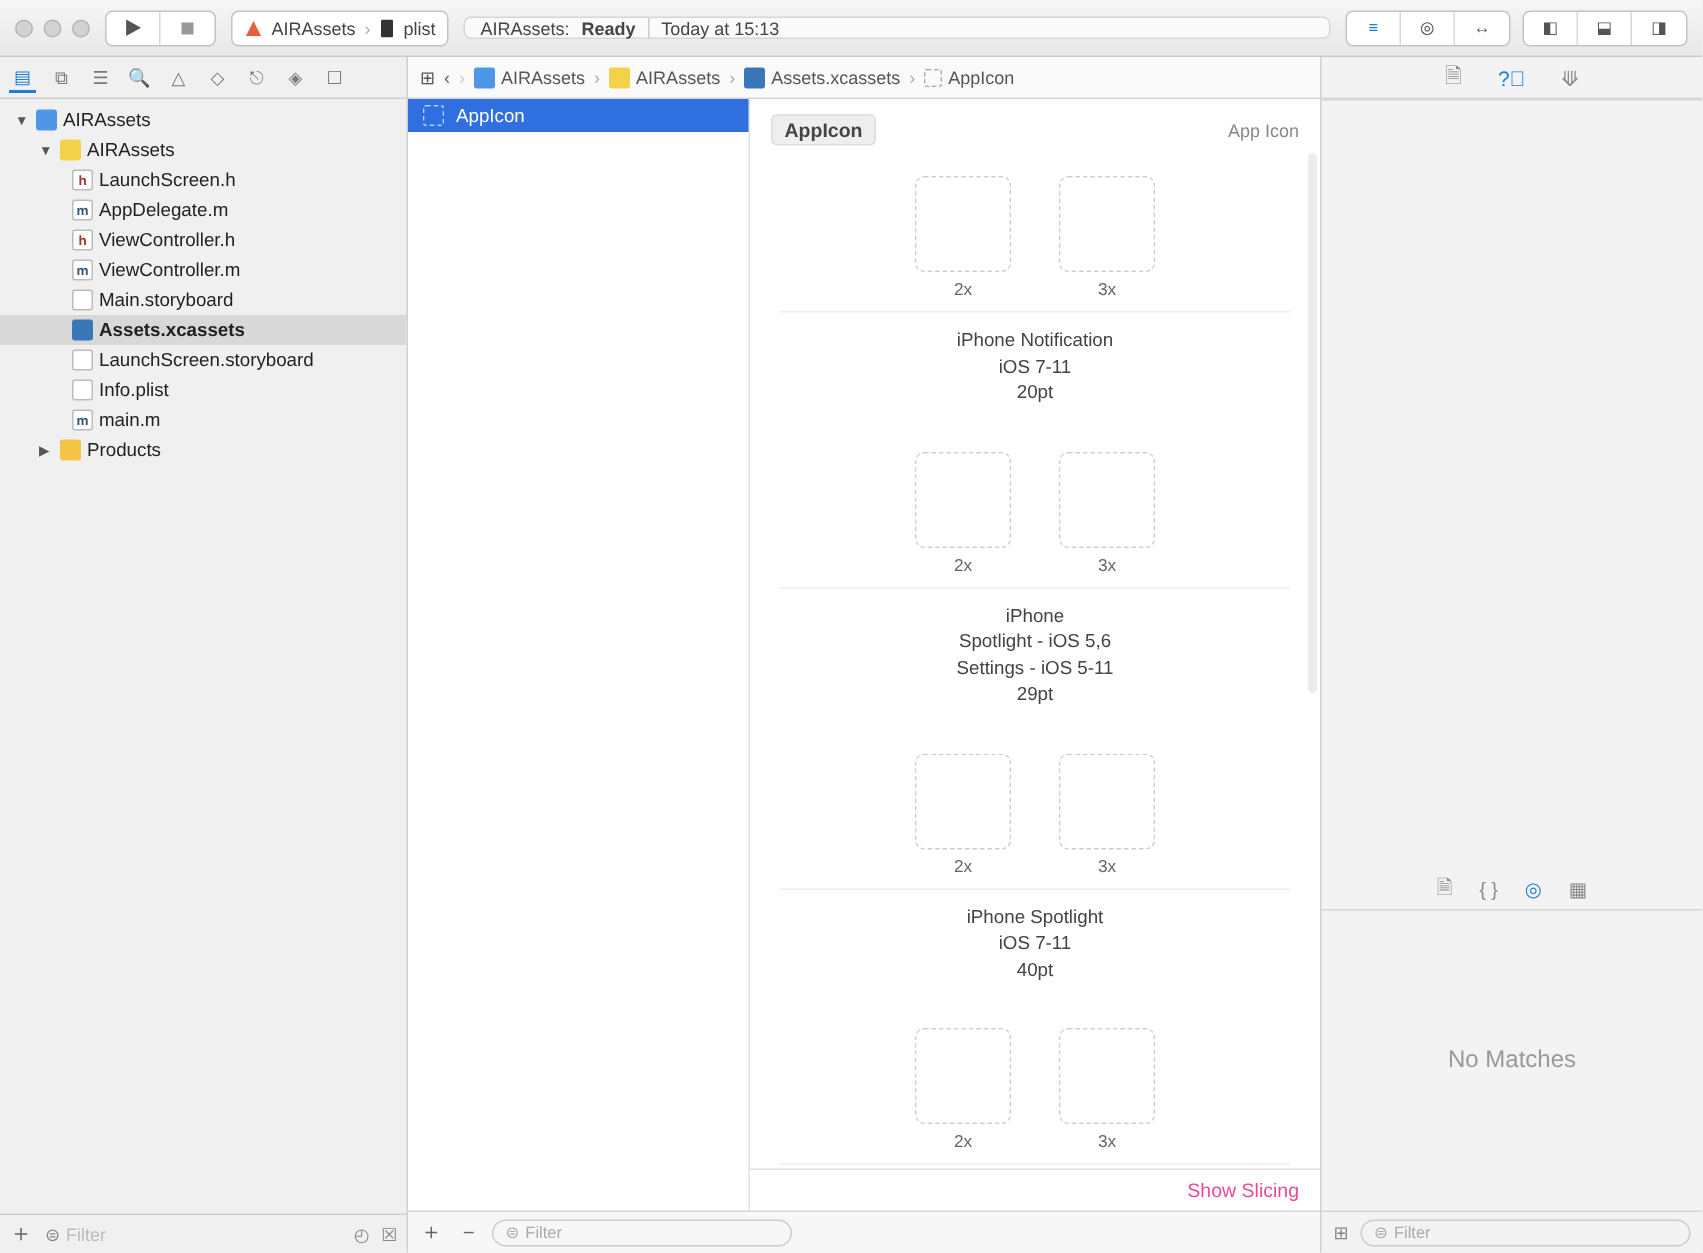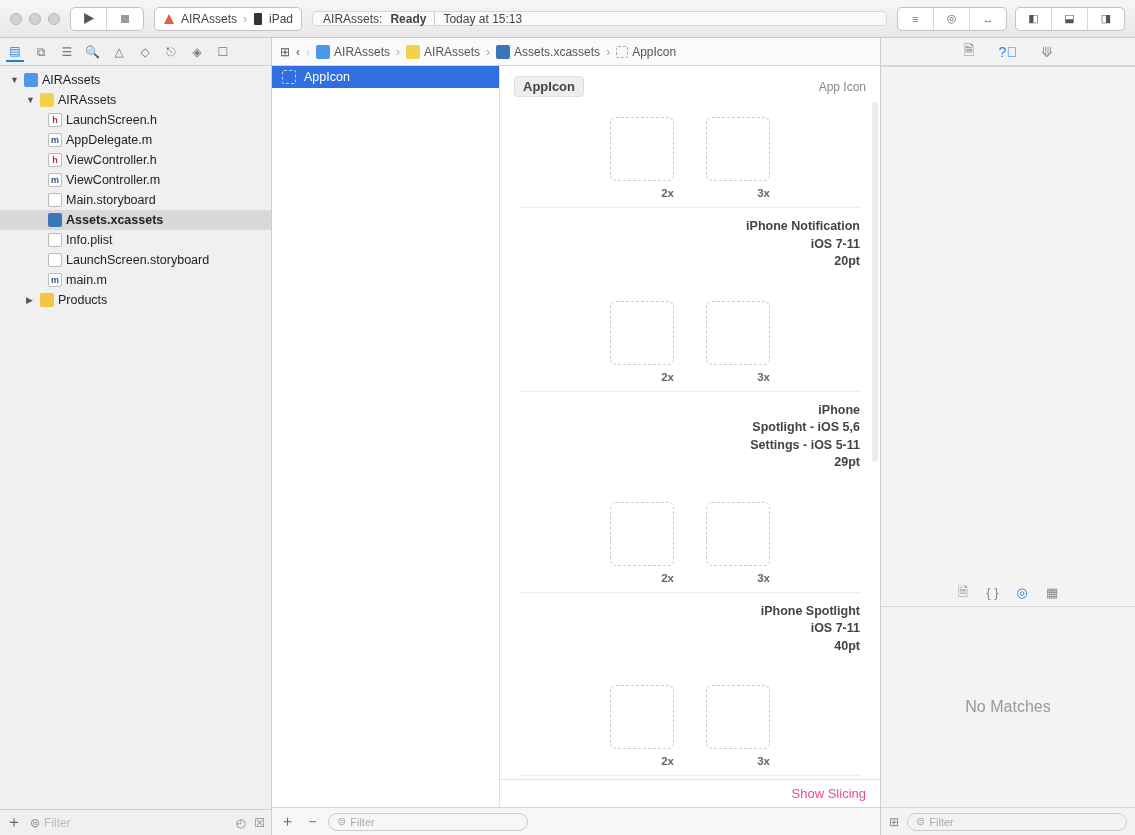--- a/index.html
+++ b/index.html
@@ -43,21 +43,21 @@
 .jumpbar .crumb { display: flex; align-items: center; gap: 4px; }
 .editor-body { flex: 1; display: flex; overflow: hidden; }
 .asset-list { width: 228px; border-right: 1px solid #e0e0e0; }
 .asset-list .item { height: 22px; display: flex; align-items: center; padding: 0 10px; gap: 8px; font-size: 12.5px; color: #fff; background: #2f6fe0; }
 .asset-list .item .dashbox { width:14px; height:14px; border:1px dashed #bcd4f5; border-radius:2px; }
 .canvas { flex: 1; background: #fff; display: flex; flex-direction: column; position: relative; }
 .canvas-hdr { display:flex; justify-content:space-between; align-items:center; padding:10px 14px 6px; font-size:13px; color:#444; }
 .canvas-hdr .left { font-weight:600; background:#eee; border:1px solid #ddd; border-radius:4px; padding:2px 8px; }
 .canvas-hdr .right { color:#888; font-size:12px; }
 .canvas-scroll { flex:1; overflow-y:auto; padding: 6px 20px 20px; }
-.icongroup { padding: 8px 0 16px; border-bottom: 0; text-align:right;font-weight:bold; }
+.icongroup { padding: 8px 0 16px; border-bottom: 0; text-align:center; }
 .wells { display:flex; justify-content:center; gap:32px; margin-bottom: 6px; }
 .well { width:64px; }
 .wellbox { width:64px; height:64px; border:1px dashed #ccc; border-radius:6px; }
 .welllabel { font-size:11.5px; color:#666; margin-top:6px; }
 .groupdesc { font-size:12.5px; color:#444; margin-top:8px; line-height:1.4; border-top:1px solid #eee; padding-top:10px; padding-bottom:6px; }
 .canvas-footer { height:28px; border-top:1px solid #e2e2e2; display:flex; align-items:center; justify-content:flex-end; padding:0 14px; font-size:13px; color:#ec4899; }
 .editor-footer { height:28px; border-top:1px solid #d6d6d6; display:flex; align-items:center; padding:0 8px; gap:8px; font-size:12px; color:#888; background:#f7f7f7; }
 .editor-footer .pm { display:flex; gap:10px; font-size:15px; color:#666; }
 .editor-footer .filterbox { flex:0 0 200px; height:18px; border:1px solid #ccc; border-radius:9px; display:flex; align-items:center; padding:0 8px; gap:4px; color:#aaa; font-size:11px; }
 .inspector { width: 255px; background: #f3f3f3; border-left: 1px solid #cfcfcf; display:flex; flex-direction:column; }
@@ -100,21 +100,21 @@
   </div>
   <div class="scheme">
     <svg width="12" height="12">
         <polygon points="6,1 11,11 1,11" fill="#e85c41"></polygon>
       </svg>
     <span>AIRAssets</span>
     <span style="color:#aaa">›</span>
     <svg width="10" height="12">
         <rect x="1" y="0" width="8" height="12" rx="1" fill="#333"></rect>
       </svg>
-    <span>iPad</span>
+    <span>plist</span>
   </div>
   <div class="status">
     <span>AIRAssets:</span>
     <span style="font-weight:600">Ready</span>
     <span class="divider"></span>
     <span>Today at 15:13</span>
   </div>
   <div class="title-right">
     <div class="seg">
       <div class="btn" style="color:#1e7fdb">≡</div>
@@ -172,26 +172,26 @@
         </div>
       <div class="tree-row lv3">
           <span class="file-icon icon-sb"></span>
           <span>Main.storyboard</span>
         </div>
       <div class="tree-row lv3 selected">
           <span class="file-icon icon-cat"></span>
           <span>Assets.xcassets</span>
         </div>
       <div class="tree-row lv3">
+          <span class="file-icon icon-sb"></span>
+          <span>LaunchScreen.storyboard</span>
+        </div>
+      <div class="tree-row lv3">
           <span class="file-icon icon-plist"></span>
           <span>Info.plist</span>
-        </div>
-      <div class="tree-row lv3">
-          <span class="file-icon icon-sb"></span>
-          <span>LaunchScreen.storyboard</span>
         </div>
       <div class="tree-row lv3">
           <span class="file-icon icon-m">m</span>
           <span>main.m</span>
         </div>
       <div class="tree-row lv2">
         <span class="disclosure">▶</span>
         <span class="file-icon icon-folder"></span>
         <span>Products</span>
       </div>

